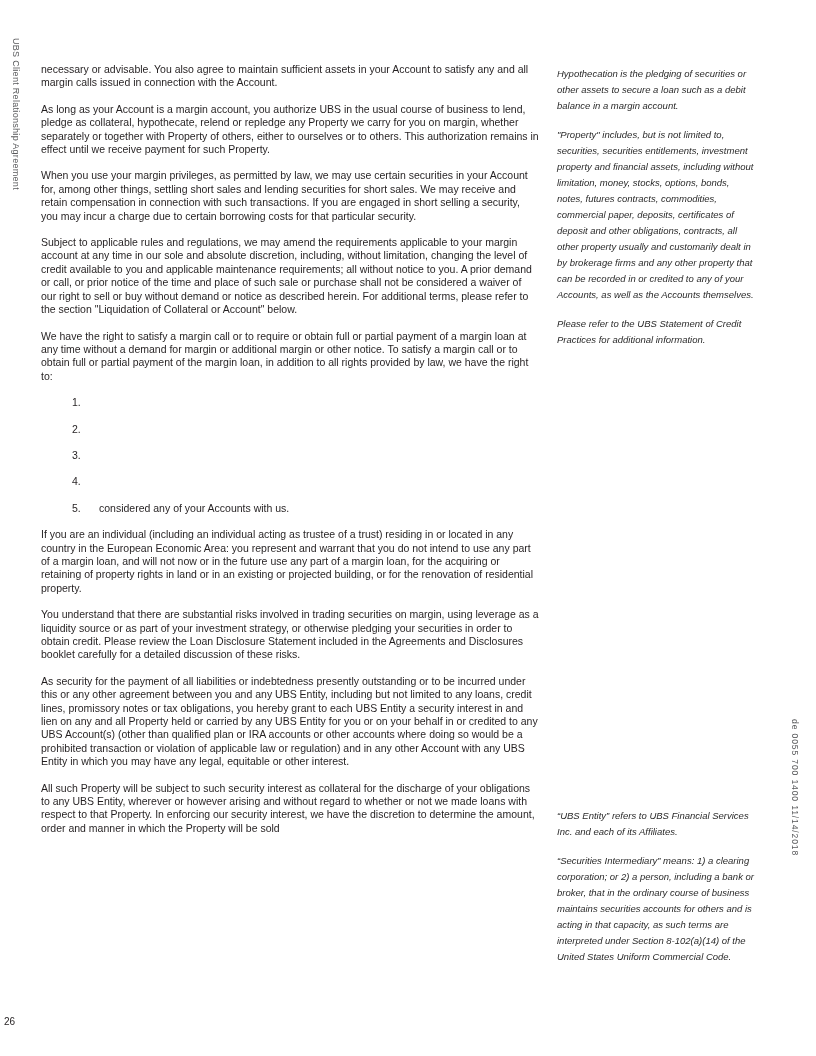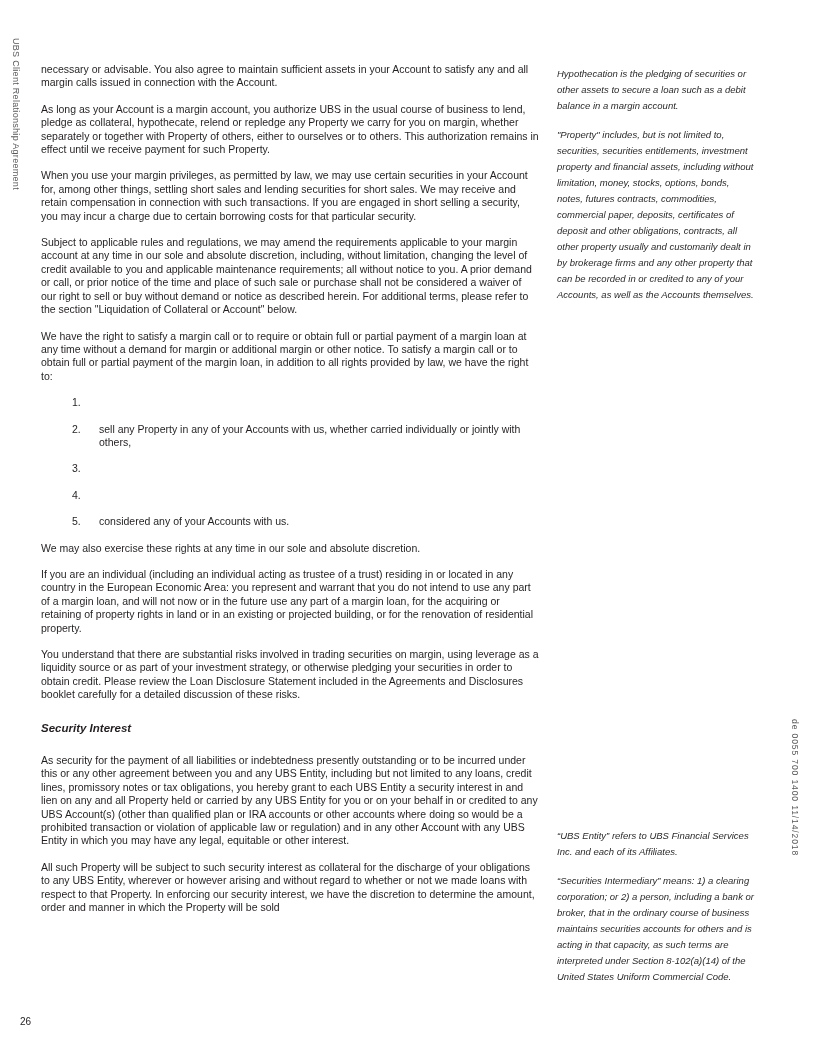--- a/index.html
+++ b/index.html
@@ -64,26 +64,26 @@
   .notes-col {
     position: absolute;
     left: 557px;
     width: 198px;
     font-style: italic;
     font-size: 9.5px;
     line-height: 16px;
     color: #2b2b2b;
   }
   .notes-top { top: 66px; }
-  .notes-security { top: 828px; }
+  .notes-security { top: 808px; }
   .notes-col p { margin: 0 0 13px 0; }
   
   .page-number {
     position: absolute;
-    left: 20px;
+    left: 4px;
     top: 1016px;
     font-size: 10px;
     color: #231f20;
   }
 </style>
 </head>
 <body>
 
 <div class="page">
 
@@ -95,48 +95,46 @@
     <p>When you use your margin privileges, as permitted by law, we may use certain securities in your Account for, among other things, settling short sales and lending securities for short sales. We may receive and retain compensation in connection with such transactions. If you are engaged in short selling a security, you may incur a charge due to certain borrowing costs for that particular security.</p>
     <p>Subject to applicable rules and regulations, we may amend the requirements applicable to your margin account at any time in our sole and absolute discretion, including, without limitation, changing the level of credit available to you and applicable maintenance requirements; all without notice to you. A prior demand or call, or prior notice of the time and place of such sale or purchase shall not be considered a waiver of our right to sell or buy without demand or notice as described herein. For additional terms, please refer to the section "Liquidation of Collateral or Account" below.</p>
     <p>We have the right to satisfy a margin call or to require or obtain full or partial payment of a margin loan at any time without a demand for margin or additional margin or other notice. To satisfy a margin call or to obtain full or partial payment of the margin loan, in addition to all rights provided by law, we have the right to:</p>
 
     <div class="rights-list">
       <div class="rights-item">
         <span class="rights-num">1.</span>
       </div>
       <div class="rights-item">
         <span class="rights-num">2.</span>
-        <span class="rights-text">sell any Property in any of your Accounts with us, whether carried individually or jointly with others,</span>
       </div>
       <div class="rights-item">
         <span class="rights-num">3.</span>
       </div>
       <div class="rights-item">
         <span class="rights-num">4.</span>
       </div>
       <div class="rights-item">
         <span class="rights-num">5.</span>
         <span class="rights-text">considered any of your Accounts with us.</span>
       </div>
     </div>
 
-    <p>We may also exercise these rights at any time in our sole and absolute discretion.</p>
     <p>If you are an individual (including an individual acting as trustee of a trust) residing in or located in any country in the European Economic Area: you represent and warrant that you do not intend to use any part of a margin loan, and will not now or in the future use any part of a margin loan, for the acquiring or retaining of property rights in land or in an existing or projected building, or for the renovation of residential property.</p>
 
     <p class="bold-para">You understand that there are substantial risks involved in trading securities on margin, using leverage as a liquidity source or as part of your investment strategy, or otherwise pledging your securities in order to obtain credit. Please review the Loan Disclosure Statement included in the Agreements and Disclosures booklet carefully for a detailed discussion of these risks.</p>
 
-    <div class="section-heading">Security Interest</div>
 
     <p>As security for the payment of all liabilities or indebtedness presently outstanding or to be incurred under this or any other agreement between you and any UBS Entity, including but not limited to any loans, credit lines, promissory notes or tax obligations, you hereby grant to each UBS Entity a security interest in and lien on any and all Property held or carried by any UBS Entity for you or on your behalf in or credited to any UBS Account(s) (other than qualified plan or IRA accounts or other accounts where doing so would be a prohibited transaction or violation of applicable law or regulation) and in any other Account with any UBS Entity in which you may have any legal, equitable or other interest.</p>
     <p>All such Property will be subject to such security interest as collateral for the discharge of your obligations to any UBS Entity, wherever or however arising and without regard to whether or not we made loans with respect to that Property. In enforcing our security interest, we have the discretion to determine the amount, order and manner in which the Property will be sold</p>
   </div>
 
   <div class="notes-col notes-top">
     <p>Hypothecation is the pledging of securities or other assets to secure a loan such as a debit balance in a margin account.</p>
     <p>"Property" includes, but is not limited to, securities, securities entitlements, investment property and financial assets, including without limitation, money, stocks, options, bonds, notes, futures contracts, commodities, commercial paper, deposits, certificates of deposit and other obligations, contracts, all other property usually and customarily dealt in by brokerage firms and any other property that can be recorded in or credited to any of your Accounts, as well as the Accounts themselves.</p>
+    <p>Please refer to the UBS Statement of Credit Practices for additional information.</p>
   </div>
 
   <div class="notes-col notes-security">
     <p>“UBS Entity” refers to UBS Financial Services Inc. and each of its Affiliates.</p>
     <p>“Securities Intermediary” means: 1) a clearing corporation; or 2) a person, including a bank or broker, that in the ordinary course of business maintains securities accounts for others and is acting in that capacity, as such terms are interpreted under Section 8-102(a)(14) of the United States Uniform Commercial Code.</p>
   </div>
 
   <div class="footer-code">de 0055 700 1400 11/14/2018</div>
 
   <div class="page-number">26</div>

